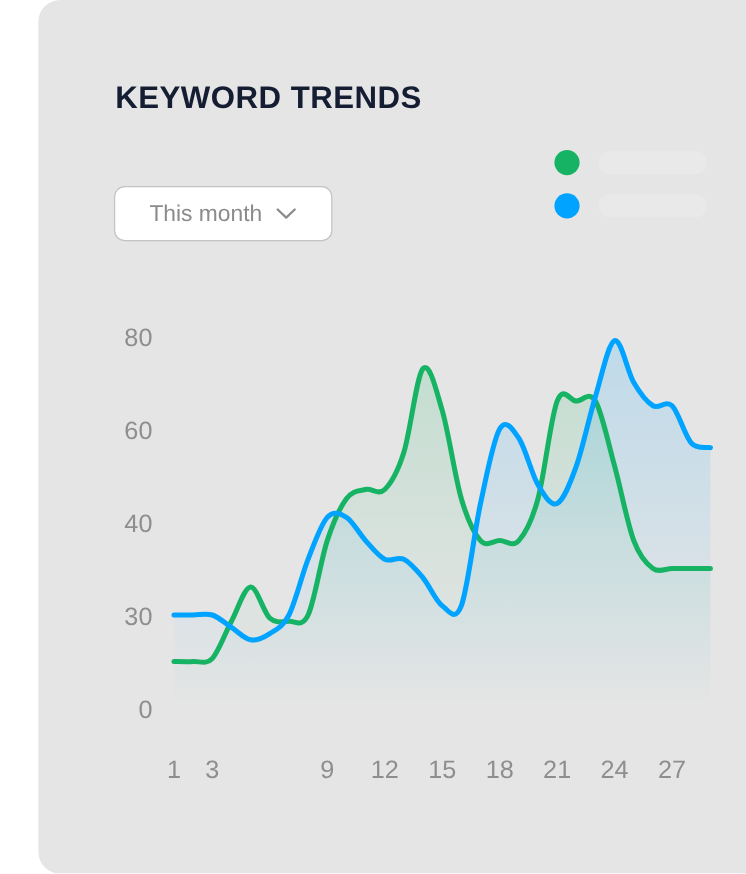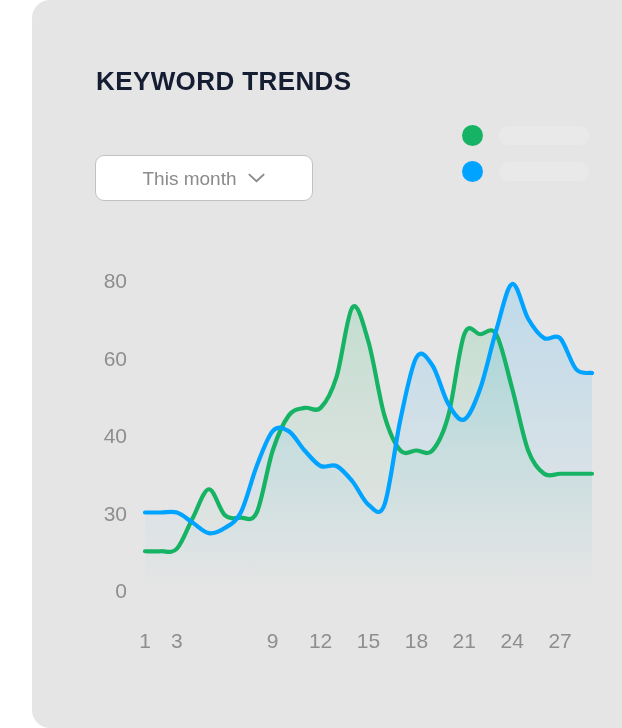--- a/index.html
+++ b/index.html
@@ -36,21 +36,21 @@
     color: #151d33;
     margin: 0;
     white-space: nowrap;
   }
 
   
   .range-select {
     position: absolute;
     left: 63px;
     top: 155px;
-    width: 218px;
+    width: 182px;
     height: 46px;
     box-sizing: border-box;
     border: 1px solid #c2c2c2;
     border-radius: 9px;
     background: #ffffff;
     display: flex;
     align-items: center;
     justify-content: center;
     gap: 12px;
     cursor: pointer;

